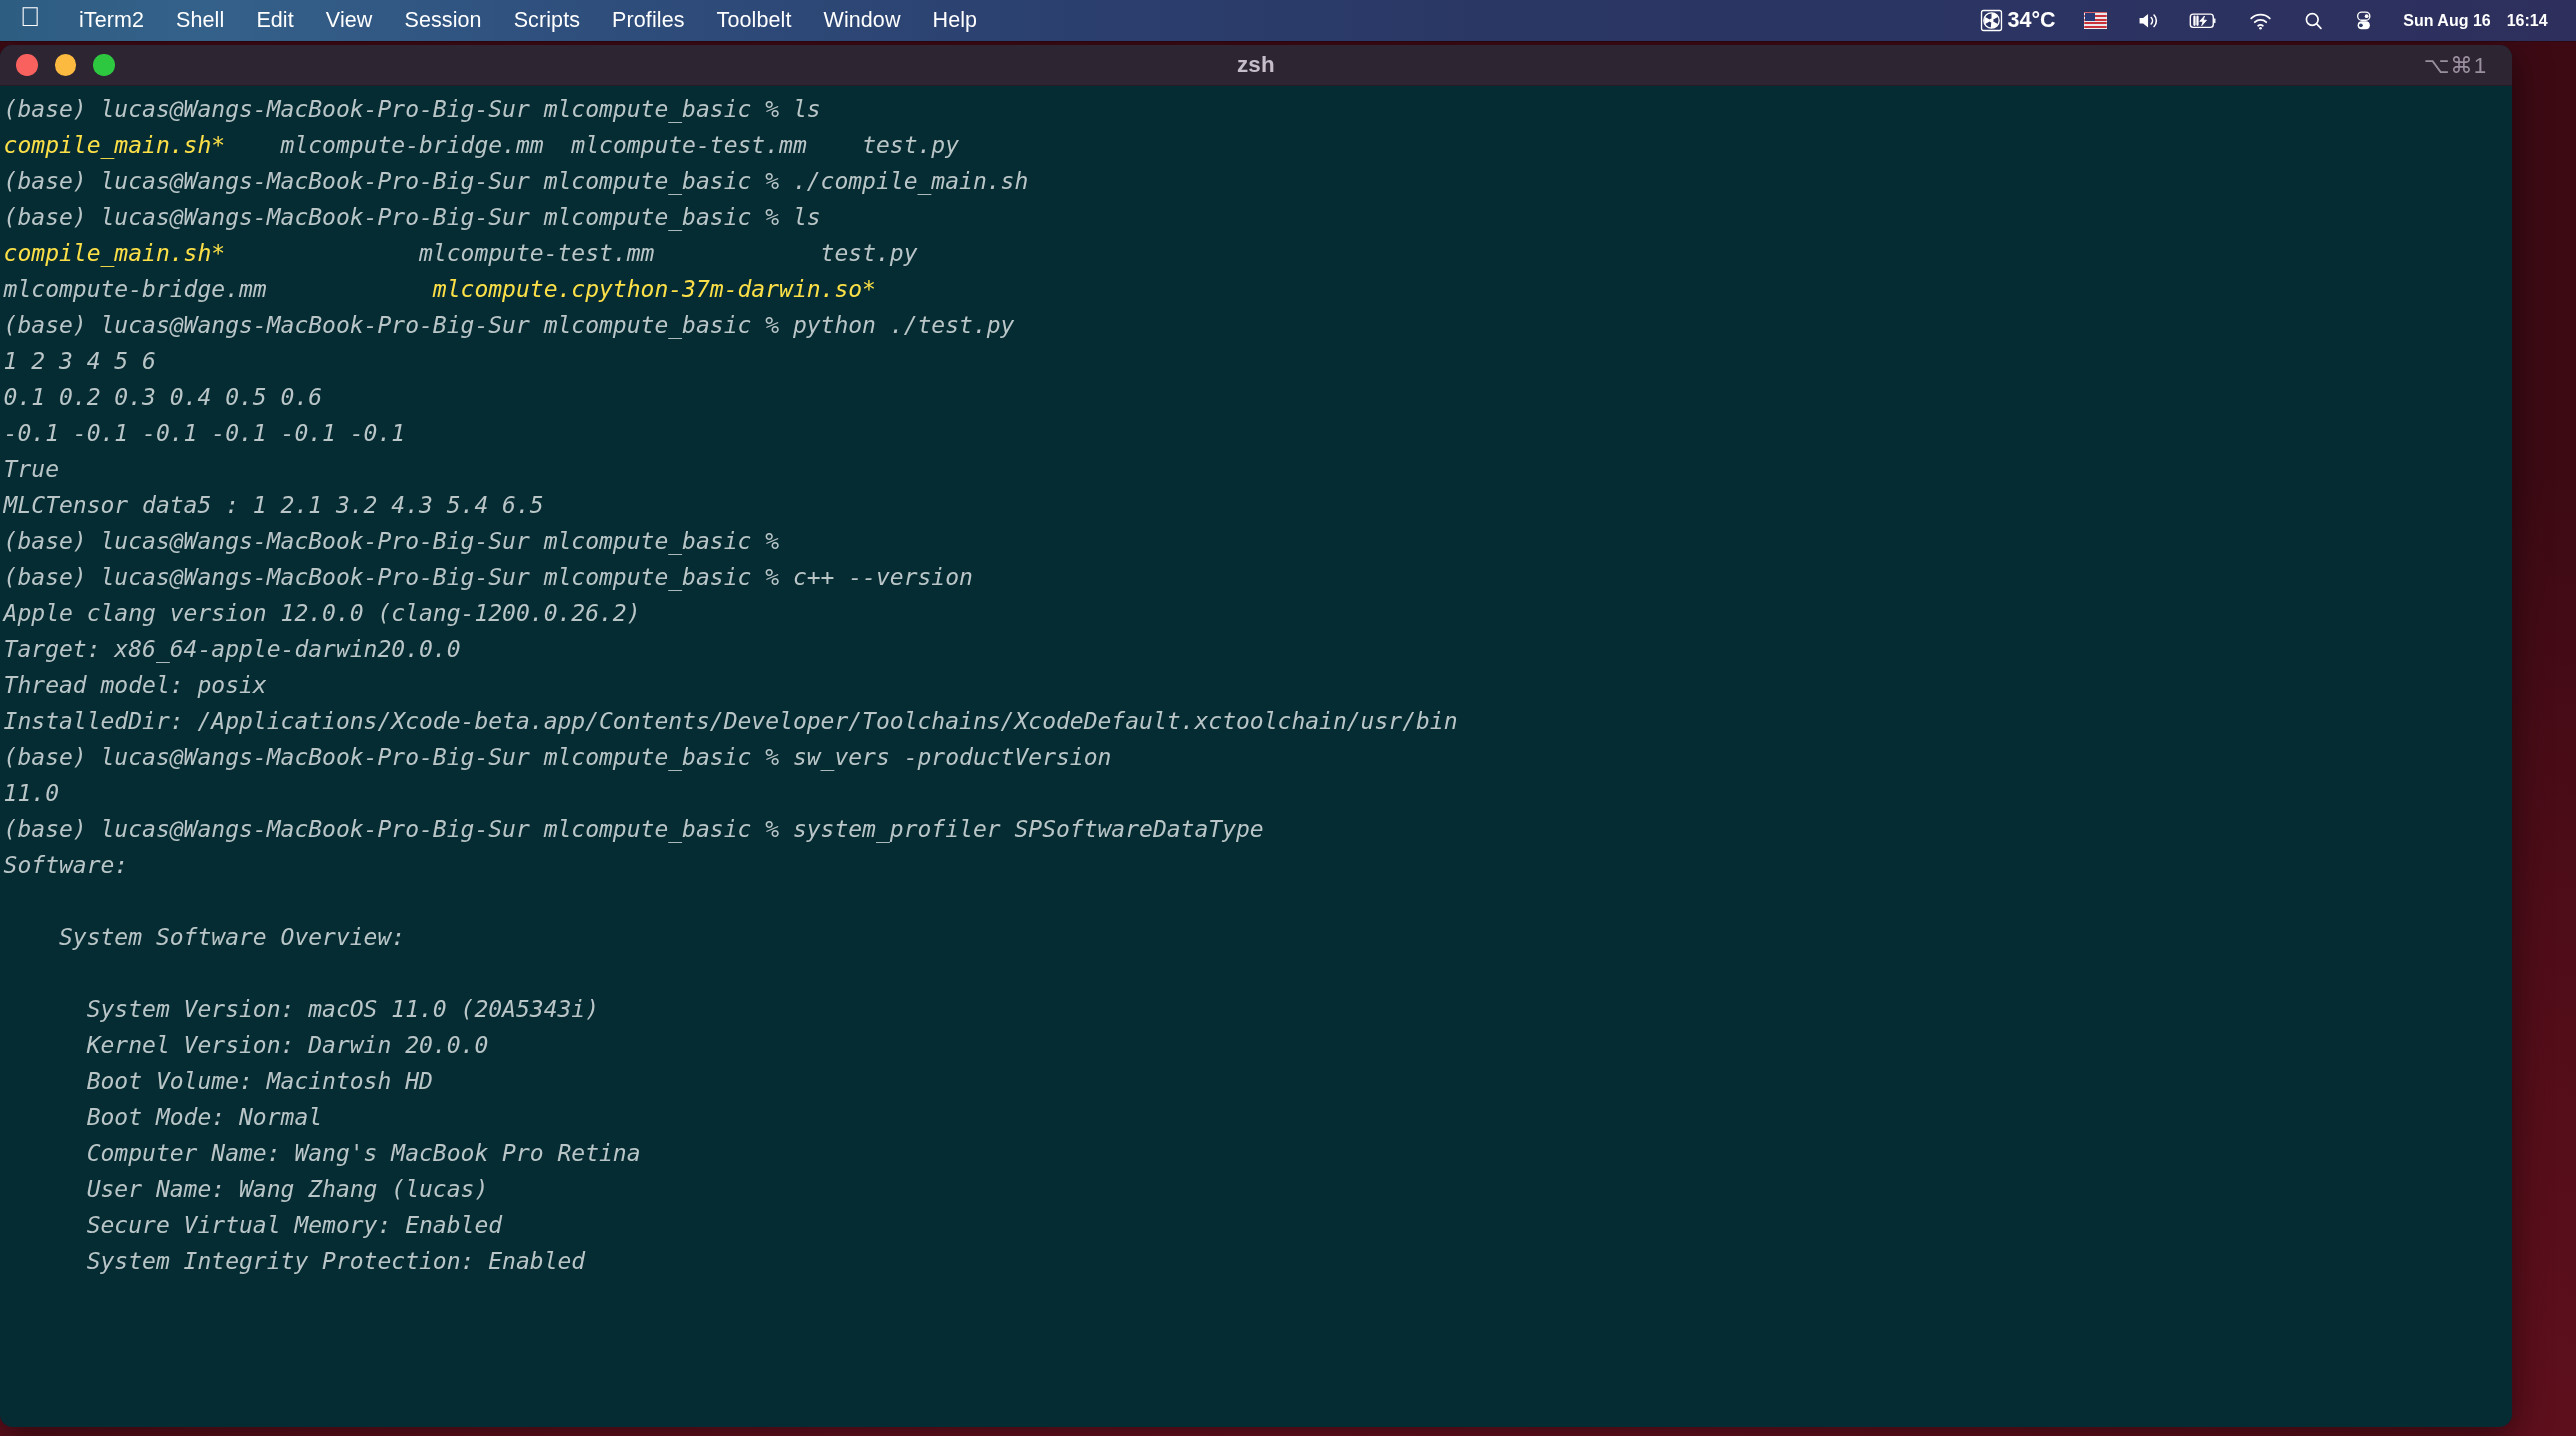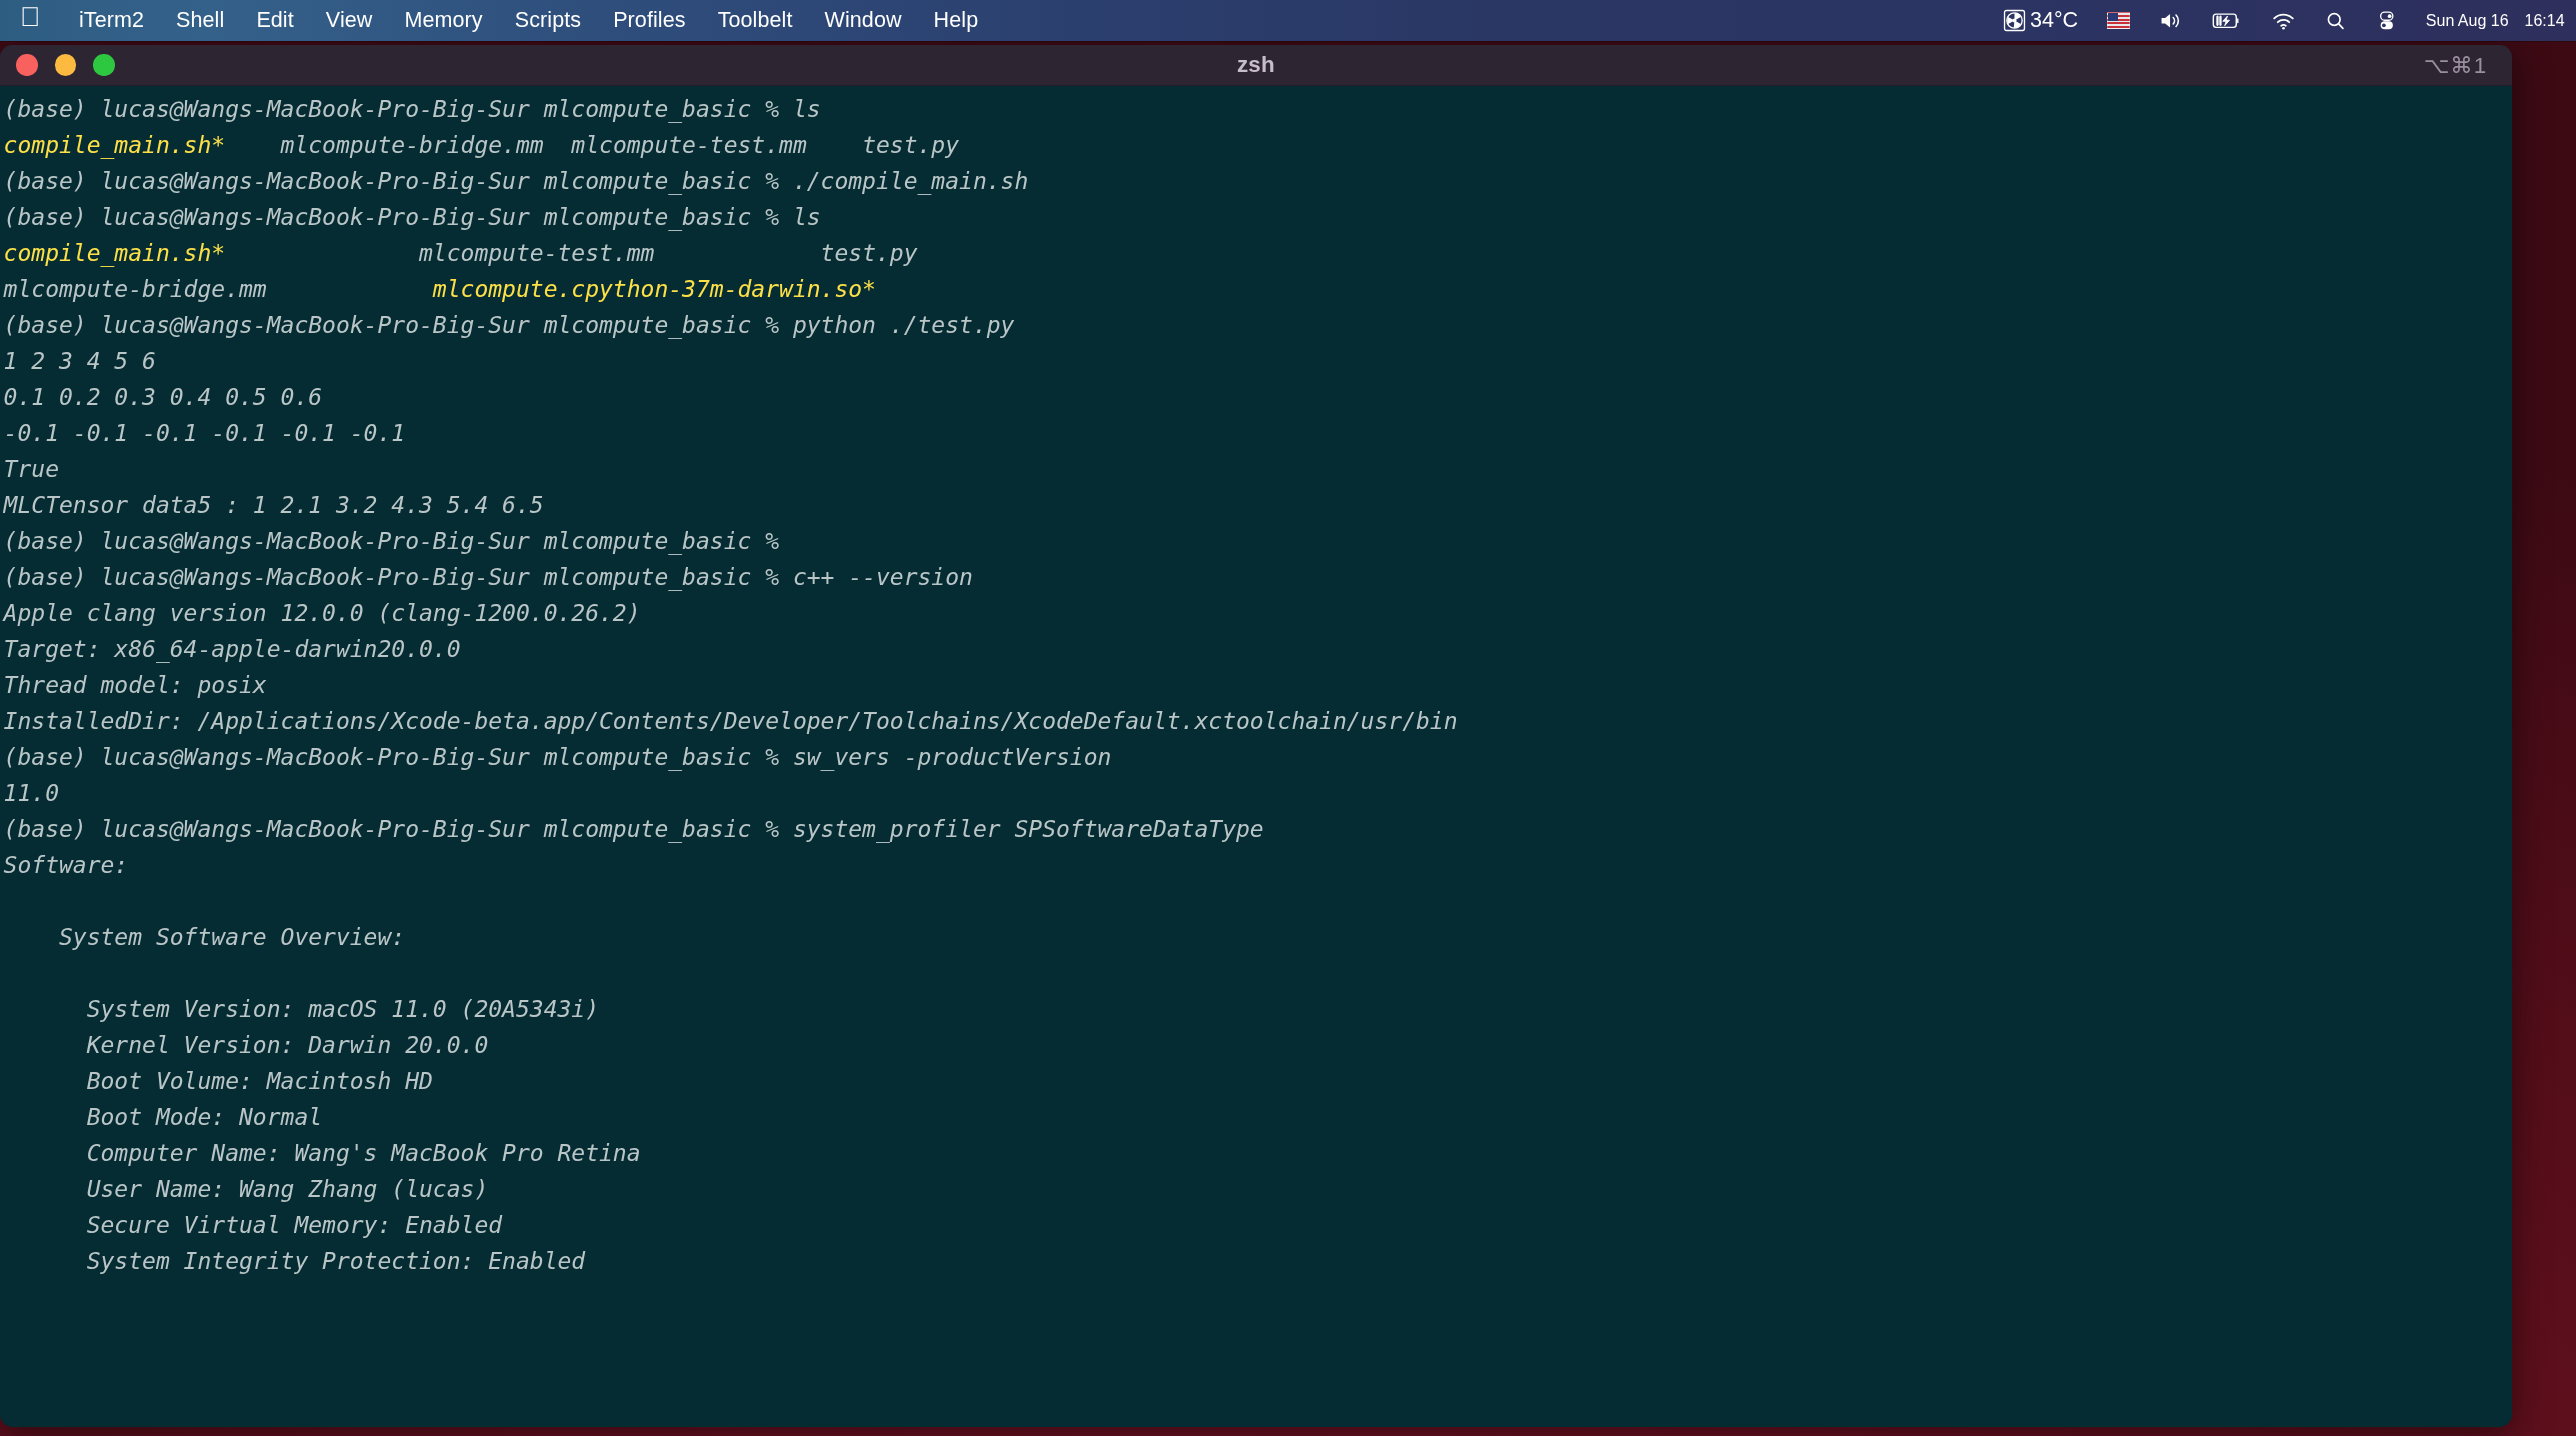--- a/index.html
+++ b/index.html
@@ -31,21 +31,21 @@
     position:relative; top:-2.7px; color:#fff;
   }
   .mb-item {
     font-size:21.5px; padding:0 16px; height:100%;
     display:flex; align-items:center; white-space:nowrap;
     letter-spacing:0.1px;
   }
   .mb-item.app-name { font-weight:normal; }
   .mb-right {
     margin-left:auto; display:flex; align-items:center;
-    height:100%; padding-right:6px; gap:0px;
+    height:100%; padding-right:23px; gap:0px;font-weight:bold;
   }
   .mb-status {
     display:flex; align-items:center; justify-content:center;
     height:100%; padding:0 14.3px; font-size:21.5px; white-space:nowrap;
   }
   .mb-clock { font-size:16px; padding:0 5.4px 0 14.3px; display:flex; align-items:flex-start; gap:16px;}
   .ico-svg { display:block; }
   .flagico {
     width:23px; height:17px; display:inline-block; position:relative;
     background:repeating-linear-gradient(180deg,#e8e8ec 0 1.9px,#c8303a 1.9px 3.8px);
@@ -106,21 +106,21 @@
 
 <div id="desktop"></div>
 
 <div id="menubar">
   <div class="mb-left">
     <span class="mb-apple"></span>
     <span class="mb-item app-name">iTerm2</span>
     <span class="mb-item">Shell</span>
     <span class="mb-item">Edit</span>
     <span class="mb-item">View</span>
-    <span class="mb-item">Memory</span>
+    <span class="mb-item">Session</span>
     <span class="mb-item">Scripts</span>
     <span class="mb-item">Profiles</span>
     <span class="mb-item">Toolbelt</span>
     <span class="mb-item">Window</span>
     <span class="mb-item">Help</span>
   </div>
 
   <div class="mb-right">
     <span class="mb-status">
       <span style="margin-right:4.5px;">

